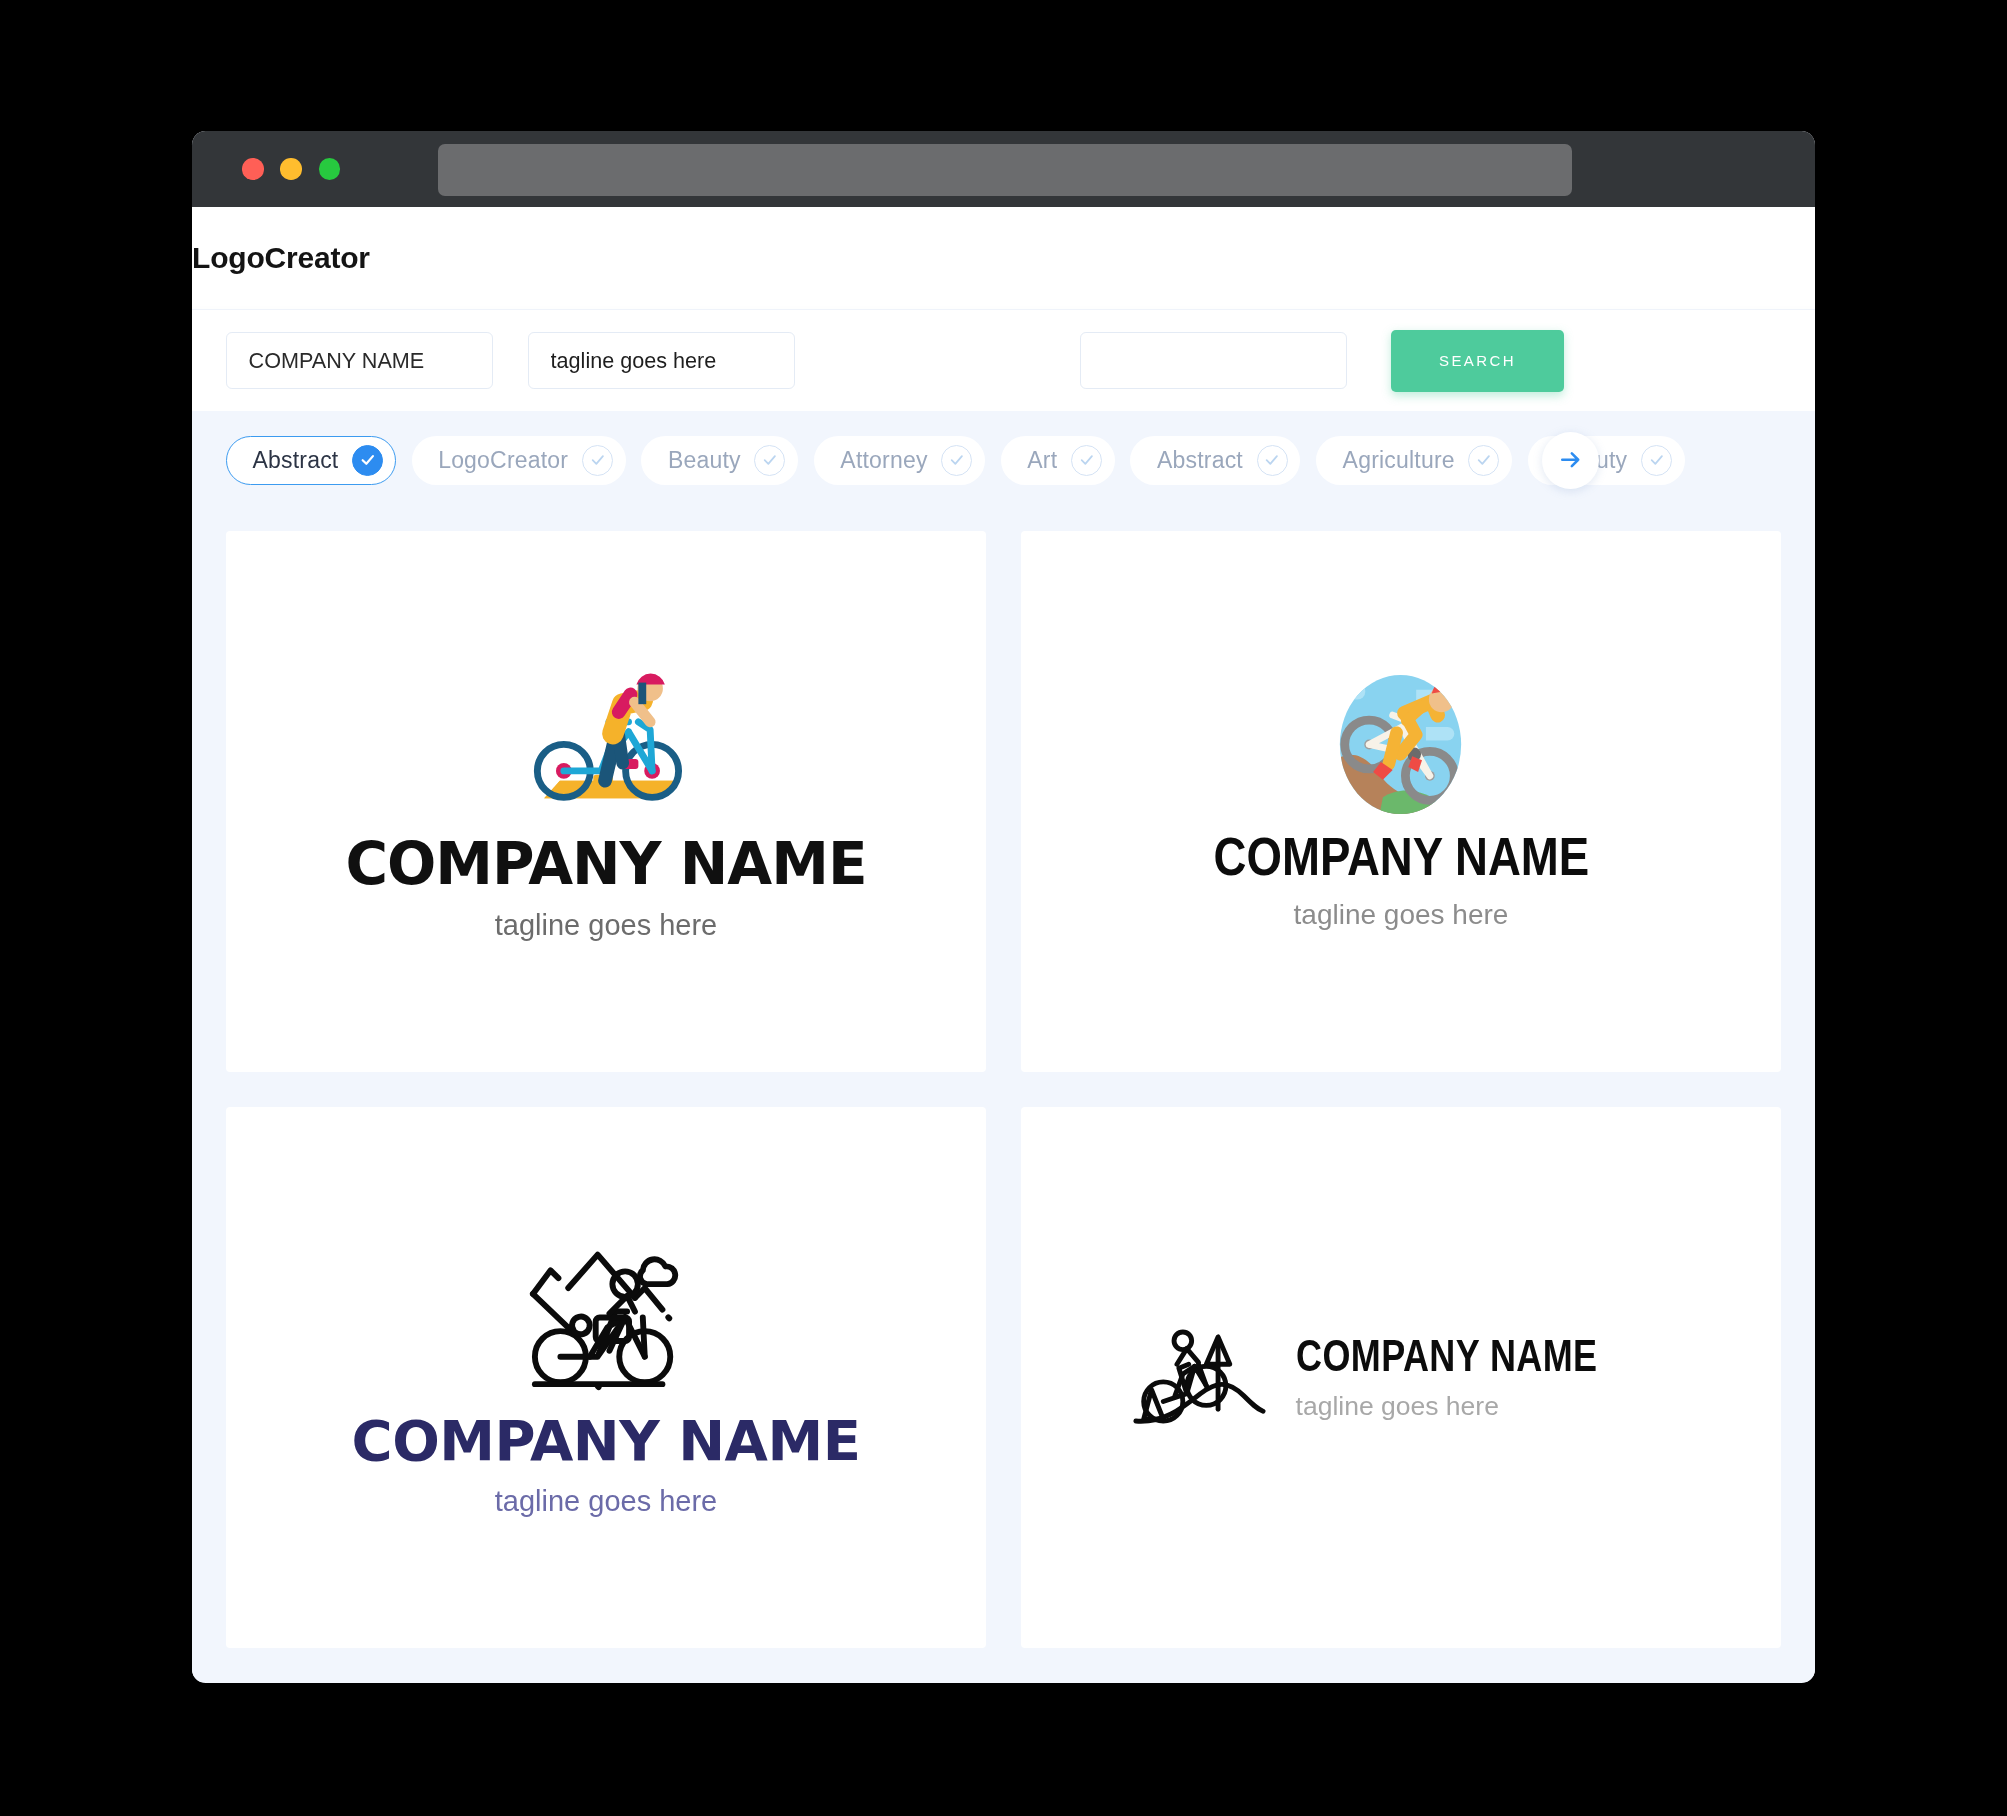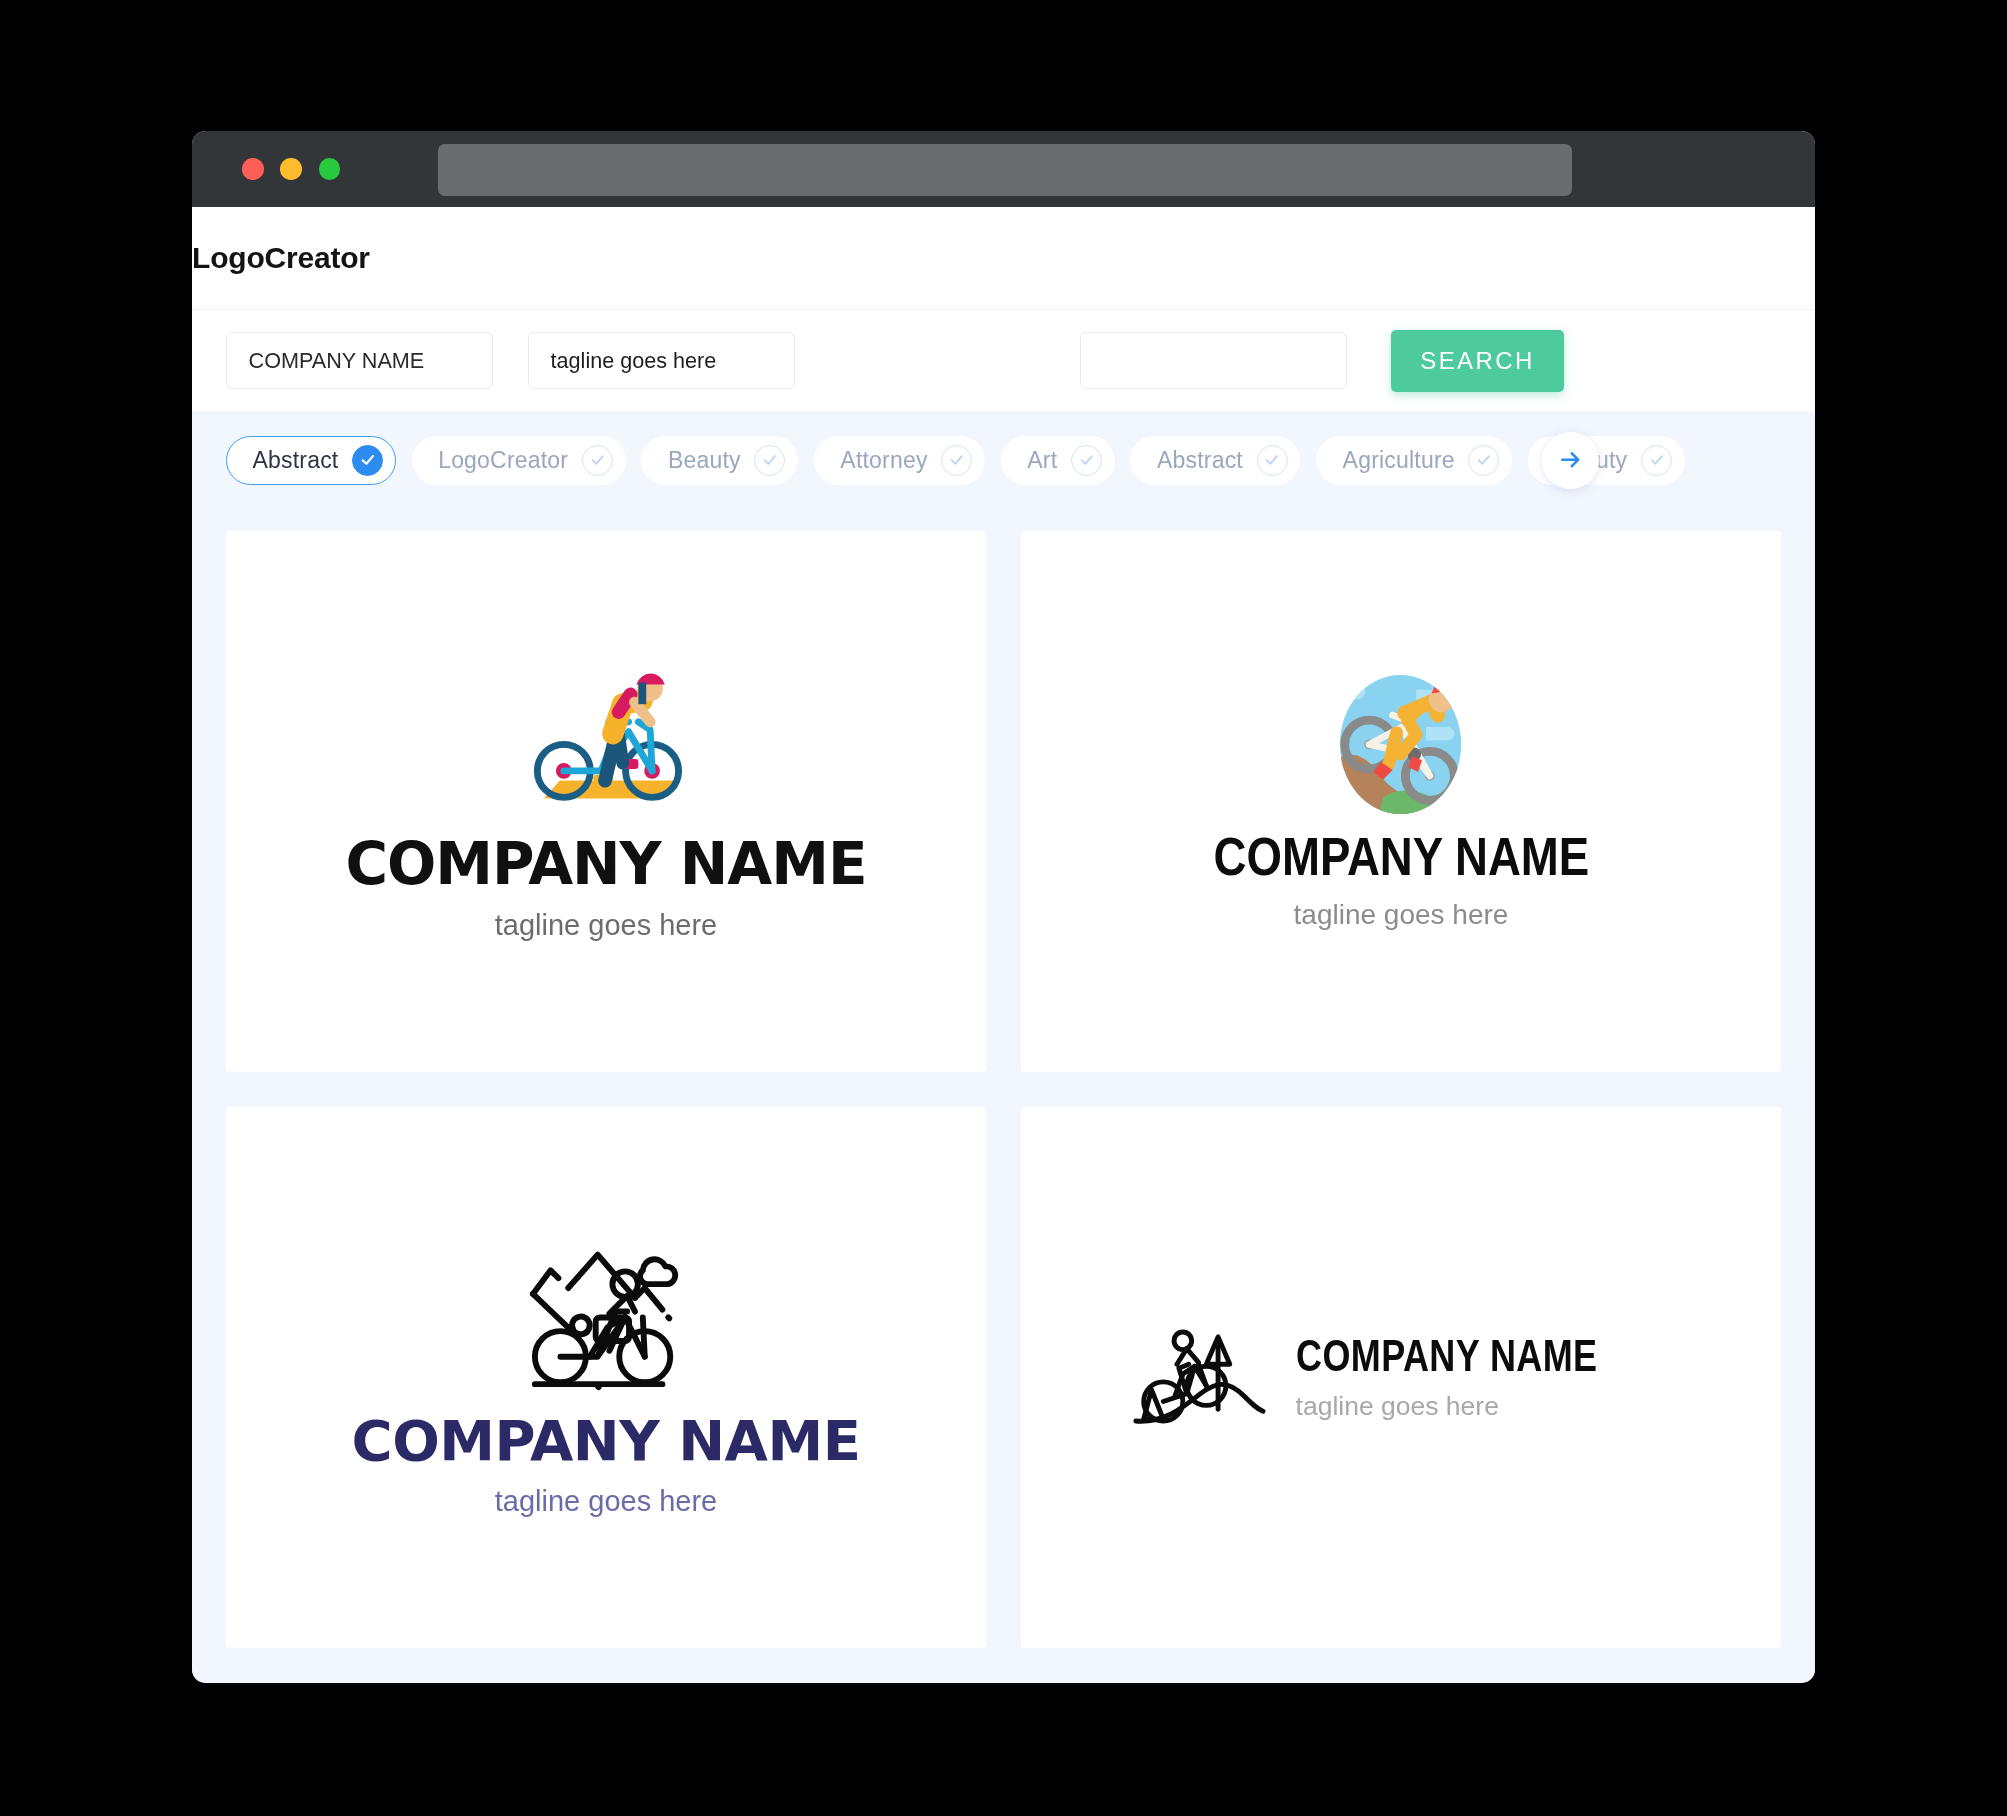--- a/index.html
+++ b/index.html
@@ -96,21 +96,21 @@
   #field-tagline  { width: 267px; margin-left: 35px; color: #1E1E1E; }
   #field-extra    { width: 267px; margin-left: 285px; }
   #search-button {
     margin-left: 44px;
     width: 173px;
     height: 62px;
     background: #4ECB9C;
     border: none;
     border-radius: 4.9px;
     color: #FFFFFF;
-    font-size: 24px;
+    font-size: 15px;
     letter-spacing: 2.4px;
     font-family: "Liberation Sans", sans-serif;
     cursor: pointer;
     box-shadow: 0 3.9px 9.8px rgba(78,203,156,0.35);
   }
 
   
   #chip-row {
     height: 98px;
     background: #F2F6FD;

